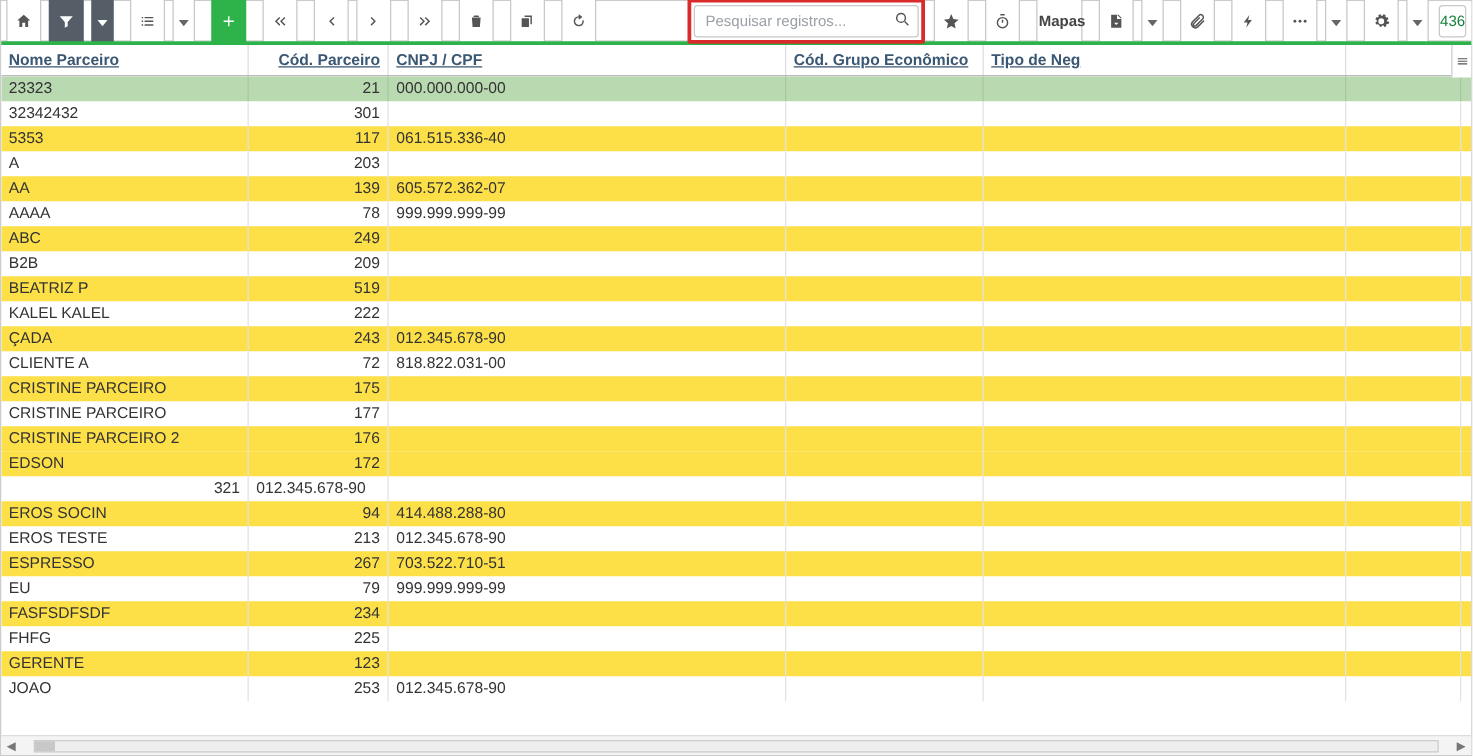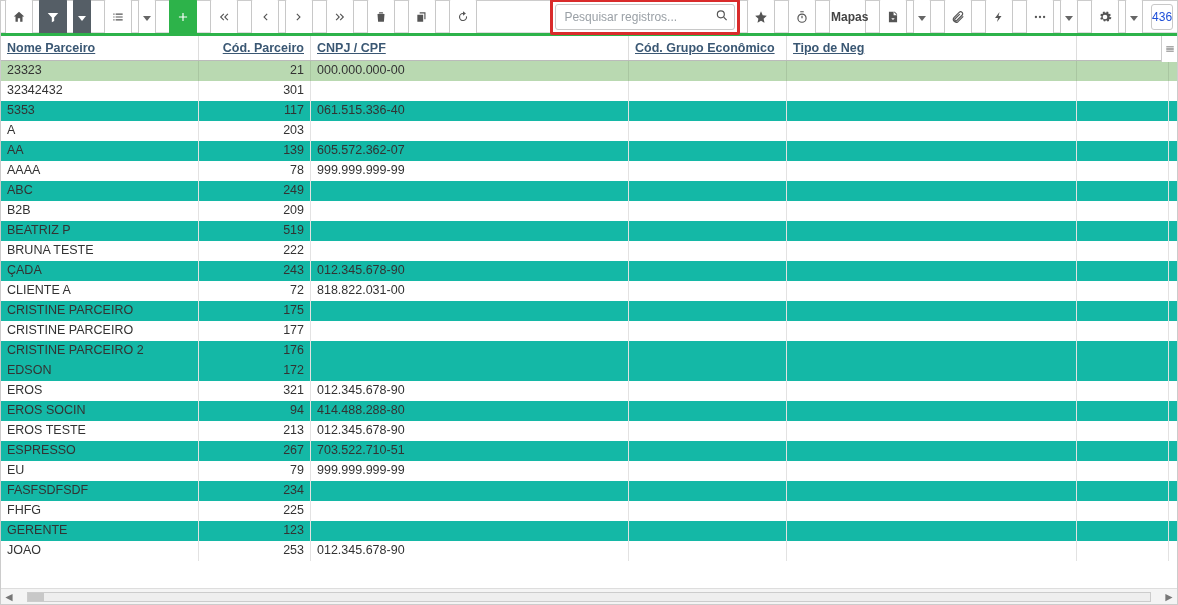--- a/index.html
+++ b/index.html
@@ -12,31 +12,31 @@
   .btn.dark { background: #555e66; color: #fff; border-color: #555e66; }
   .btn.green { background: #2db34a; color: #fff; border-color: #2db34a; font-weight: bold; font-size: 16px; }
   .btn.caret { min-width: 18px; padding: 0 4px; }
   .search-wrap { position: relative; margin: 0 6px; }
   .search-redbox { position: absolute; top: -5px; left: -5px; right: -5px; bottom: -5px; border: 3px solid #d92b2b; border-radius: 2px; pointer-events: none; }
   .search { height: 26px; width: 180px; border: 1px solid #c8c8c8; border-radius: 3px; padding: 0 26px 0 8px; font-size: 12px; color: #888; }
   .search::placeholder { color: #9aa0a6; }
   .search-icon { position: absolute; right: 6px; top: 50%; transform: translateY(-50%); color: #666; pointer-events: none; }
   .mapas-btn { padding: 0 10px; }
   .mapas-btn span { margin-left: 4px; font-size: 12px; color: #444; font-weight: 600; }
-  .count-box { height: 26px; width: 50px; border: 1px solid #c8c8c8; border-radius: 3px; display: flex; align-items: center; justify-content: center; font-size: 12px; color: #1d4ed8; margin-left: 2px; }
+  .count-box { height: 26px; width: 50px; border: 1px solid #c8c8c8; border-radius: 3px; display: flex; align-items: center; justify-content: center; font-size: 12px; color: #15803d; margin-left: 2px; }
 
   
   .green-accent { height: 3px; background: #2db34a; }
   .table-wrap { flex: 1; position: relative; overflow: hidden; }
   .grid { display: grid; grid-template-columns: 198px 112px 318px 158px 290px 92px; }
   .grid.header { background: #fff; border-bottom: 1px solid #bbb; }
   .grid.header .cell { font-weight: bold; color: #3a5773; font-size: 12.5px; padding: 5px 6px; border-right: 1px solid #ddd; white-space: nowrap; overflow: hidden; text-decoration: underline; }
   .rows-scroll { overflow-y: scroll; height: calc(100% - 26px); }
   .row { display: grid; grid-template-columns: 198px 112px 318px 158px 290px 92px; height: 20px; }
-  .row.alt { background: #14b8a6; }
+  .row.alt { background: #fde047; }
   .row.selected { background: #b9d9b1; }
   .cell { padding: 2px 6px; border-right: 1px solid #e2e2e2; font-size: 12.5px; color: #333; overflow: hidden; white-space: nowrap; }
   .cell.num { text-align: right; }
   .row.selected .cell { border-right-color: #a9c6a1; }
 
   
   .side-ham { position: absolute; right: 0; top: 0; width: 16px; height: 26px; border-left: 1px solid #ccc; background: #fff; display:flex; align-items:center; justify-content:center; cursor:pointer; }
 
   
   .hscroll { height: 16px; background: #f4f4f4; border-top: 1px solid #ddd; display:flex; align-items:center; padding:0 2px; }
@@ -287,21 +287,21 @@
         </div>
         <div class="row alt">
           <div class="cell ">BEATRIZ P</div>
           <div class="cell num">519</div>
           <div class="cell "></div>
           <div class="cell "></div>
           <div class="cell "></div>
           <div class="cell "></div>
         </div>
         <div class="row">
-          <div class="cell ">BRUNA TESTE</div>
+          <div class="cell ">KALEL KALEL</div>
           <div class="cell num">222</div>
           <div class="cell "></div>
           <div class="cell "></div>
           <div class="cell "></div>
           <div class="cell "></div>
         </div>
         <div class="row alt">
           <div class="cell ">ÇADA</div>
           <div class="cell num">243</div>
           <div class="cell ">012.345.678-90</div>
@@ -343,21 +343,20 @@
         </div>
         <div class="row alt">
           <div class="cell ">EDSON</div>
           <div class="cell num">172</div>
           <div class="cell "></div>
           <div class="cell "></div>
           <div class="cell "></div>
           <div class="cell "></div>
         </div>
         <div class="row">
-          <div class="cell ">EROS</div>
           <div class="cell num">321</div>
           <div class="cell ">012.345.678-90</div>
           <div class="cell "></div>
           <div class="cell "></div>
           <div class="cell "></div>
         </div>
         <div class="row alt">
           <div class="cell ">EROS SOCIN</div>
           <div class="cell num">94</div>
           <div class="cell ">414.488.288-80</div>

